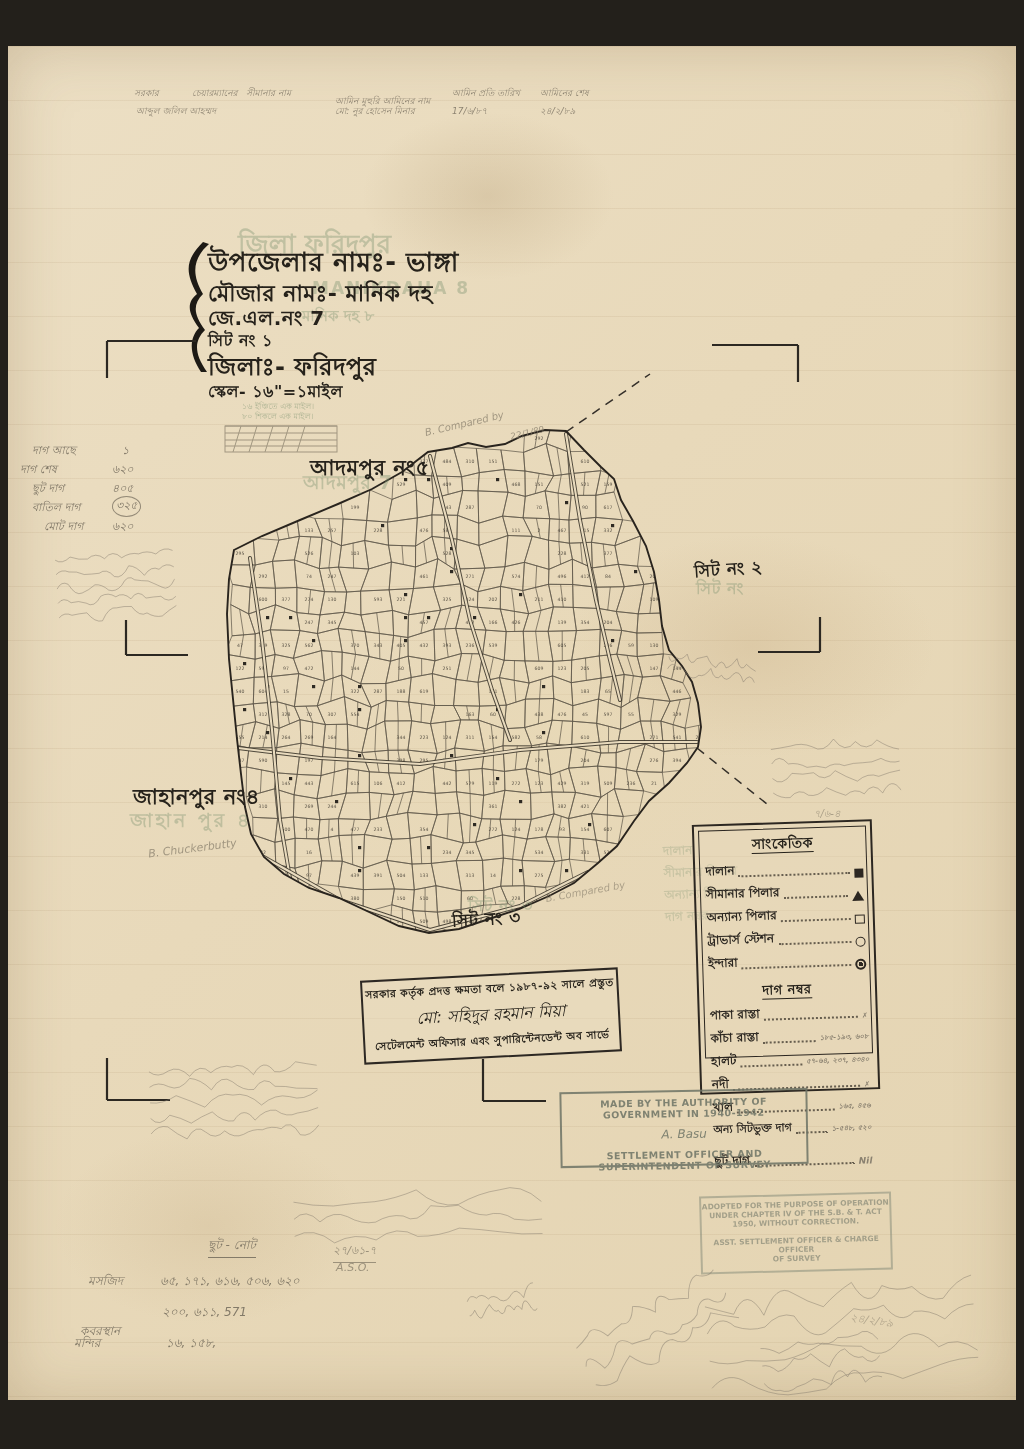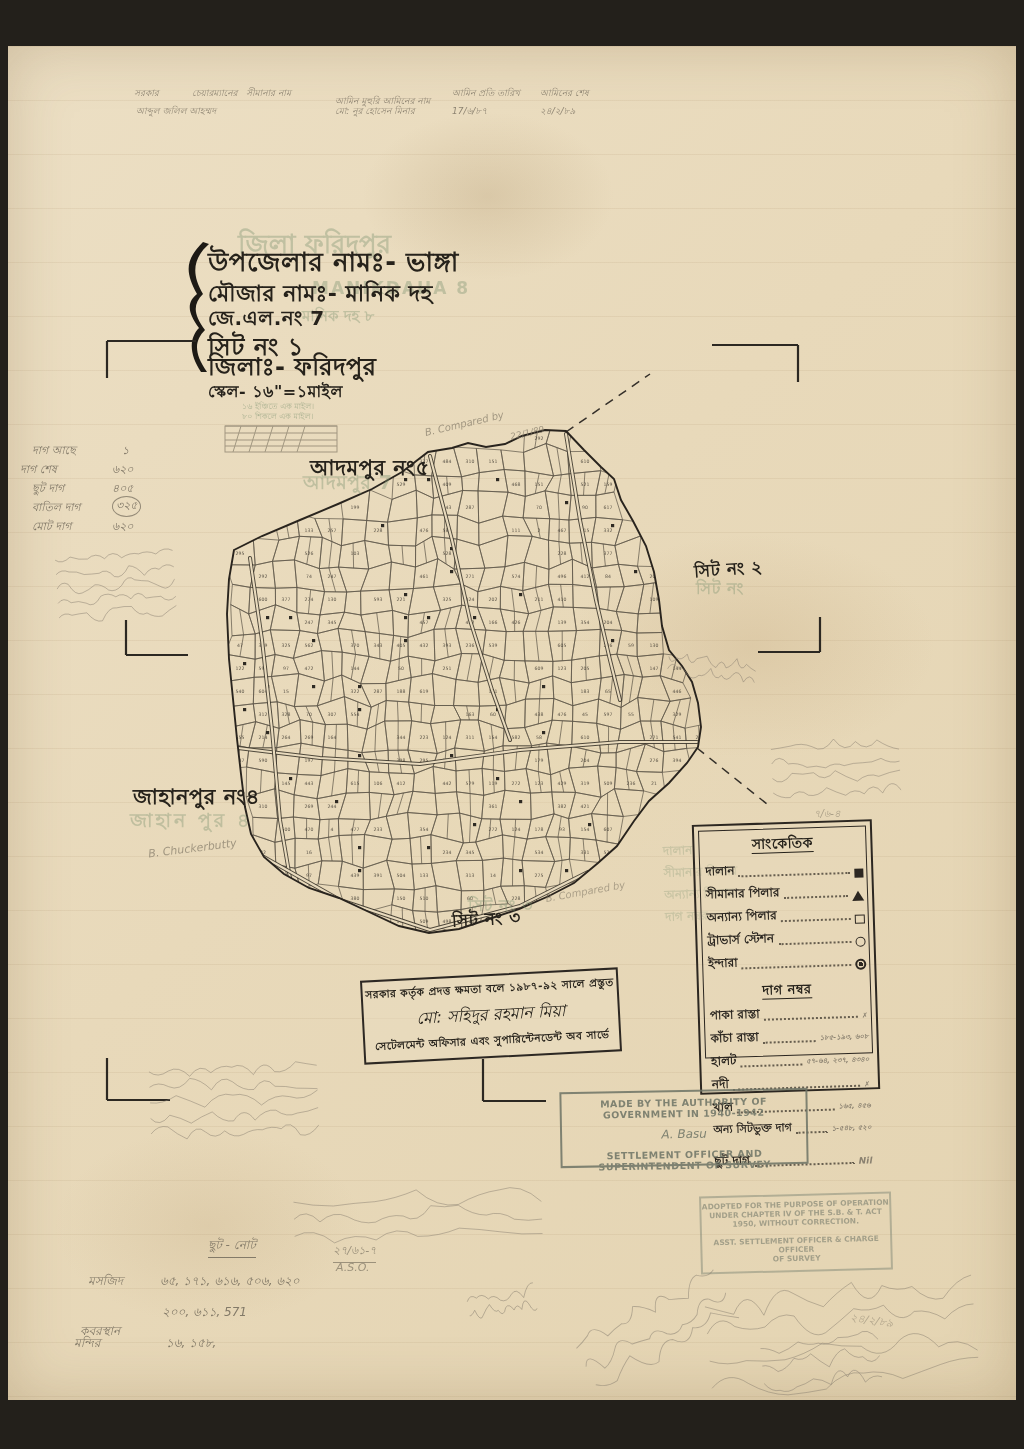--- a/index.html
+++ b/index.html
@@ -55,21 +55,21 @@
   <div>
     <svg class="abs" style="left:183px;top:242px;" width="26" height="130">
       <path d="M20,0 C2,18 2,30 14,52 C4,60 4,70 16,86 C6,96 6,112 18,130 L24,130 C10,110 12,98 22,88 C10,72 10,62 20,52 C8,32 10,16 26,2 Z" fill="#1d1a15"></path>
     </svg>
     <div class="abs green echo" style="left:238px;top:224px;font-size:26px;font-weight:bold;">জিলা ফরিদপুর</div>
     <div class="abs boldbn ink" style="left:208px;top:242px;font-size:26px;">উপজেলার নামঃ- ভাঙ্গা</div>
     <div class="abs green echo" style="left:312px;top:278px;font-size:17px;letter-spacing:2px;font-weight:bold;">MANIKDAHA 8</div>
     <div class="abs boldbn ink" style="left:208px;top:276px;font-size:22px;">মৌজার নামঃ- মানিক দহ</div>
     <div class="abs green echo" style="left:302px;top:304px;font-size:15px;font-weight:bold;">মানিক দহ ৮</div>
     <div class="abs boldbn ink" style="left:208px;top:303px;font-size:20px;">জে.এল.নং 7</div>
-    <div class="abs boldbn ink" style="left:208px;top:328px;font-size:24px;">সিট নং ১</div>
+    <div class="abs boldbn ink" style="left:208px;top:328px;font-size:16px;">সিট নং ১</div>
     <div class="abs boldbn ink" style="left:208px;top:348px;font-size:24px;">জিলাঃ- ফরিদপুর</div>
     <div class="abs boldbn ink" style="left:208px;top:379px;font-size:16px;">স্কেল- ১৬"=১মাইল</div>
     <div class="abs green" style="left:242px;top:400px;font-size:8px;opacity:.55;">১৬ ইঞ্চিতে এক মাইল।</div>
     <div class="abs green" style="left:242px;top:410px;font-size:8px;opacity:.55;">৮০ শিকলে এক মাইল।</div>
     <svg class="abs" style="left:224px;top:420px;opacity:.5;" width="120" height="36">
       <g stroke="#5a5344" stroke-width="1" fill="none">
         <rect x="1" y="6" width="112" height="26"></rect>
         <path d="M1,13 H113 M1,20 H113 M1,26 H113"></path>
         <path d="M17,6 L9,32 M33,6 L25,32 M49,6 L41,32 M65,6 L57,32 M81,6 L73,32"></path>
         <path d="M1,6 L113,6"></path>
@@ -79,21 +79,21 @@
 
   <div>
     <span class="mrow" style="left:32px;top:442px;">দাগ আছে</span>
     <span class="mrow" style="left:122px;top:442px;">১</span>
     <span class="mrow" style="left:20px;top:461px;">দাগ শেষ</span>
     <span class="mrow" style="left:112px;top:461px;">৬২০</span>
     <span class="mrow" style="left:32px;top:480px;">ছুট দাগ</span>
     <span class="mrow" style="left:112px;top:480px;">৪০৫</span>
     <span class="mrow" style="left:32px;top:499px;">বাতিল দাগ</span>
     <span class="mrow" style="left:112px;top:496px;border:1px solid rgba(126,117,101,.8);border-radius:50%;padding:0 3px;">৩২৫</span>
-    <span class="mrow" style="left:32px;top:518px;">মোট দাগ</span>
+    <span class="mrow" style="left:44px;top:518px;">মোট দাগ</span>
     <span class="mrow" style="left:112px;top:518px;">৬২০</span>
   </div>
 
   <svg id="overlay-svg" class="abs" style="left:0;top:0;" width="1024" height="1449">
     <g stroke="#2c2822" stroke-width="2.2" fill="none">
       <path d="M107,341 H196 M107,341 V378"></path>
       <path d="M798,345 H712 M798,345 V382"></path>
       <path d="M126,655 H188 M126,655 V620"></path>
       <path d="M820,652 H758 M820,652 V617"></path>
       <path d="M107,1100 H170 M107,1100 V1058"></path>

